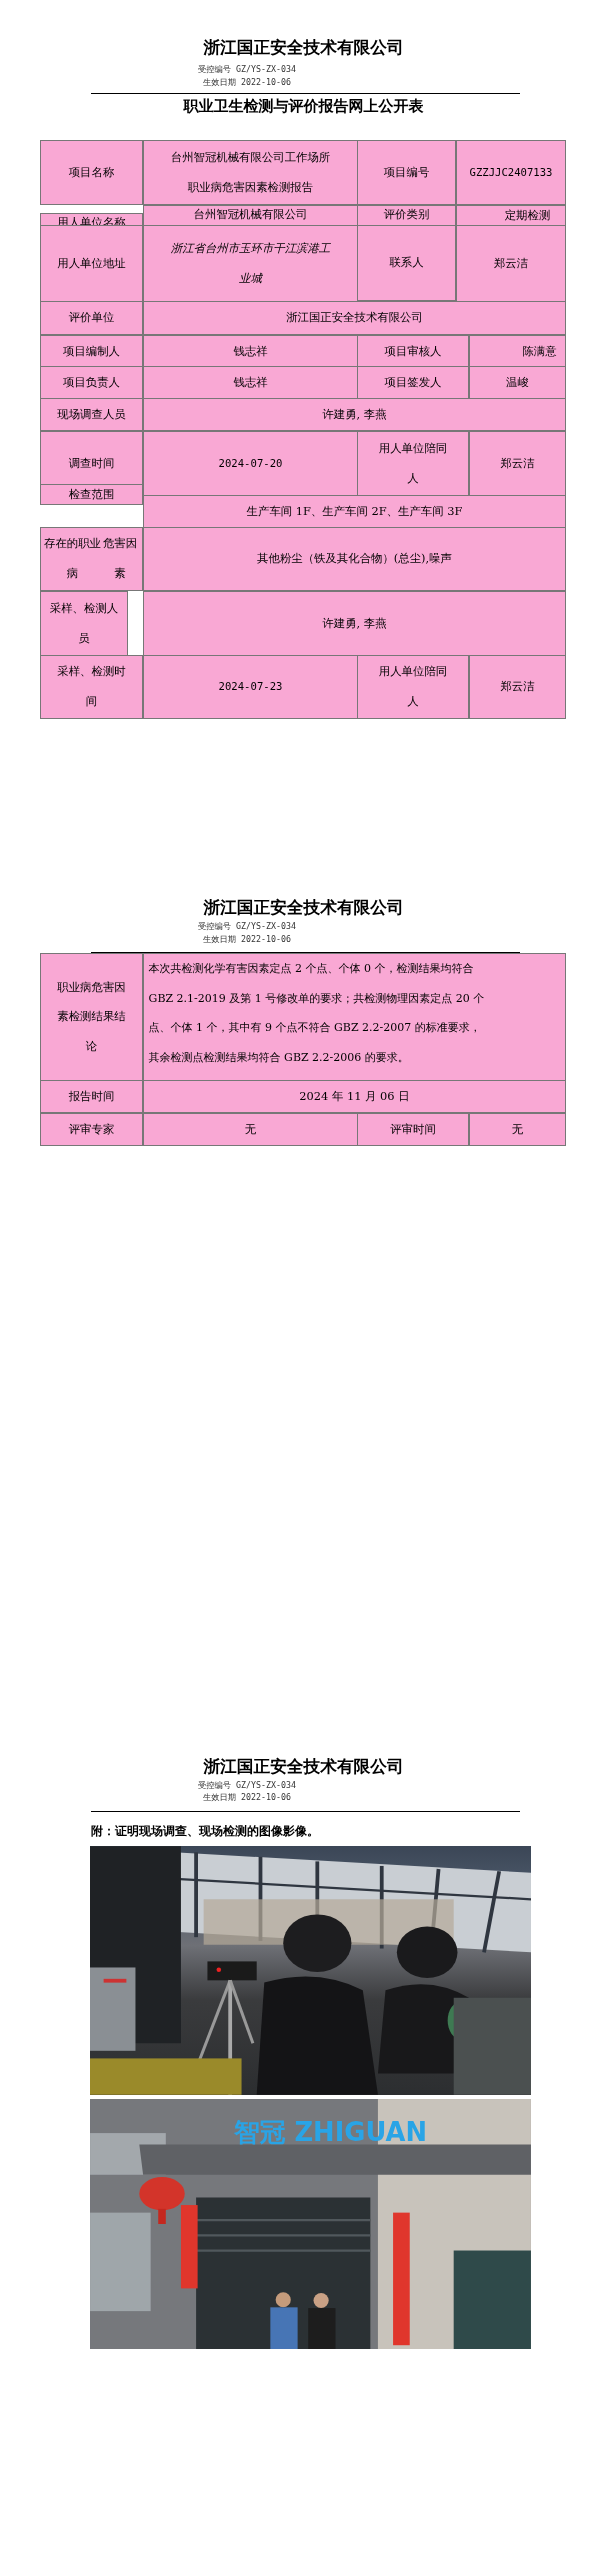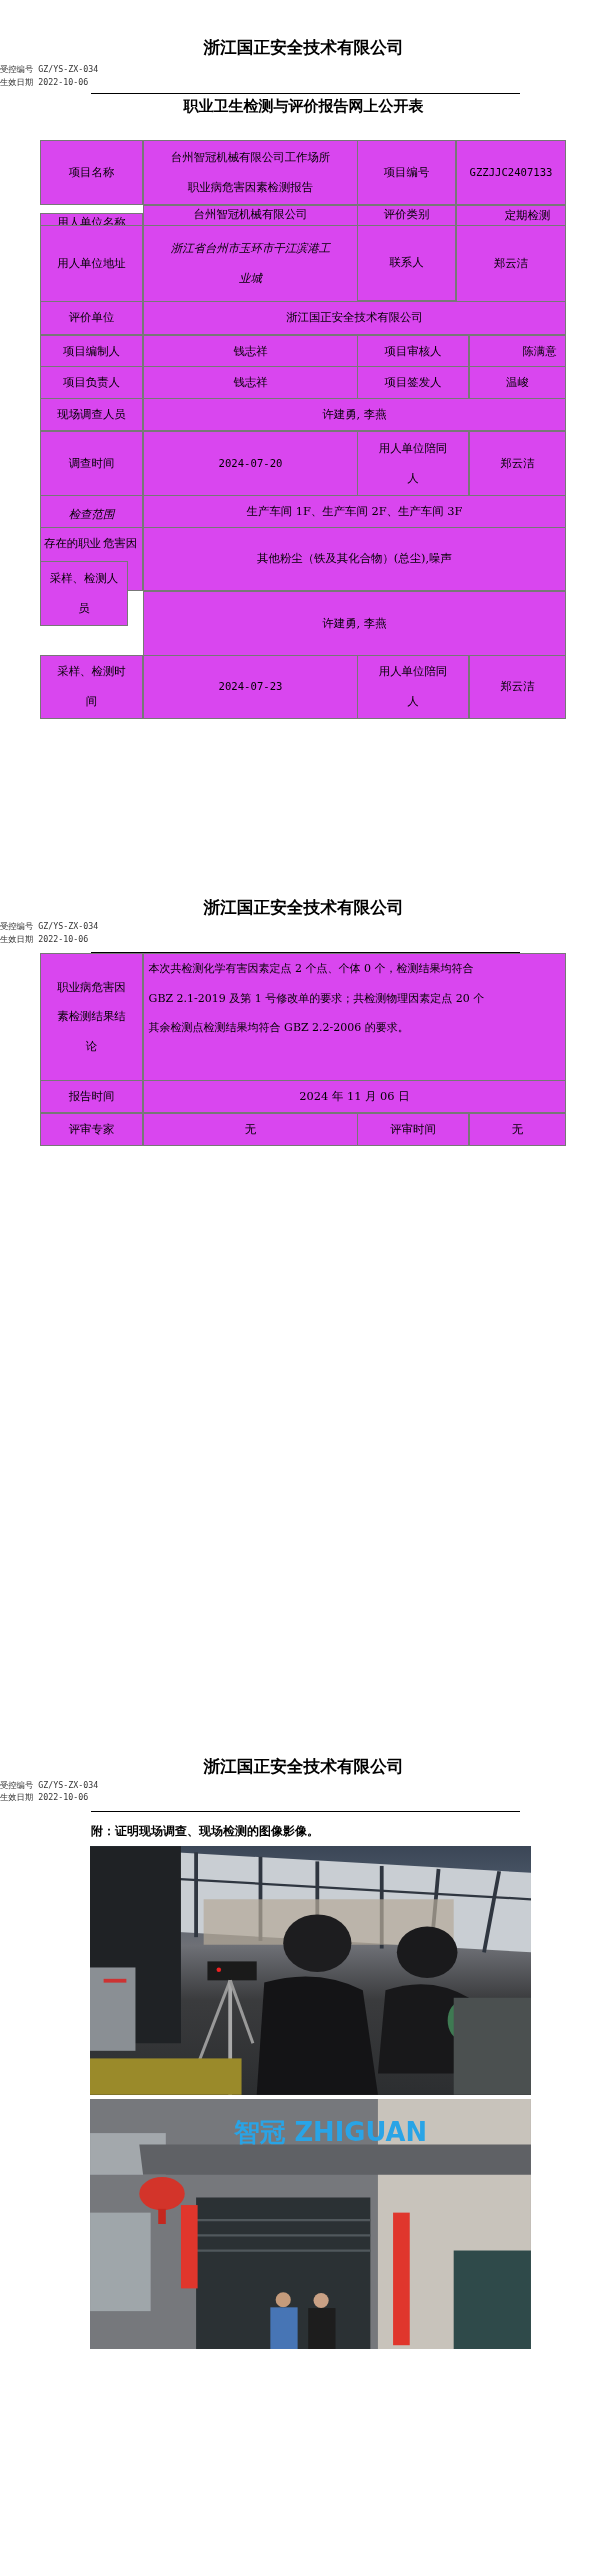--- a/index.html
+++ b/index.html
@@ -1,26 +1,26 @@
 <!DOCTYPE html>
 <html style="font-size:12px"><head>
 <meta charset="utf-8">
 <style>
   html, body { margin:0; padding:0; background:#ffffff; }
   body { width:607px; height:2576px; position:relative; overflow:hidden;
          font-family:"DejaVu Serif","Liberation Serif",serif; color:#000; }
   .hdr-title { position:absolute; left:0; width:607px; text-align:center;
                font-size:16.7px; font-weight:bold; letter-spacing:0px; }
-  .hdr-code { position:absolute; left:0; width:494px; 
+  .hdr-code { position:absolute; left:0; width:494px; text-align:center;
               font-size:8.3px; color:#333; font-family:"DejaVu Sans Mono","Liberation Mono",monospace; }
   .hdr-rule { position:absolute; left:91px; width:429px; height:0; border-top:1.1px solid #000; }
   .page-title { position:absolute; left:0; width:607px; text-align:center; font-size:15px; font-weight:bold; }
   .cell { position:absolute; box-sizing:border-box; border:0.8px solid #777;
           display:flex; align-items:center; justify-content:center; text-align:center;
-          font-size:11.4px; line-height:2.6; padding:0 3px; background:#d946ef; }
+          font-size:11.4px; line-height:2.6; padding:0 3px; background:#f9a8d4; }
   .cell.left { justify-content:flex-start; text-align:left; padding-left:4.6px; }
   .mono { font-family:"DejaVu Sans Mono","Liberation Mono",monospace; font-size:10.6px; }
   .caption { position:absolute; left:91px; font-size:12px; font-weight:bold; }
   .photo { position:absolute; overflow:hidden; }
 </style>
 </head>
 <body>
 
 <div>
   <div class="hdr-title" style="top:36px;">浙江国正安全技术有限公司</div>
@@ -69,30 +69,30 @@
     <div class="cell" style="left:143px;top:398px;width:423px;height:33px;">许建勇, 李燕</div>
 
     <div class="cell" style="left:40px;top:431px;width:103px;height:65px;">调查时间</div>
     <div class="cell mono" style="left:143px;top:431px;width:215px;height:65px;">2024-07-20</div>
     <div class="cell" style="left:357px;top:431px;width:112px;height:65px;flex-direction:column;">
       <span>用人单位陪同</span>
       <span>人</span>
     </div>
     <div class="cell" style="left:469px;top:431px;width:97px;height:65px;">郑云洁</div>
 
-    <div class="cell" style="left:40px;top:495px;width:103px;height:39px;font-style:italic;">检查范围</div>
+    <div class="cell" style="left:40px;top:484px;width:103px;height:21px;">检查范围</div>
     <div class="cell" style="left:143px;top:495px;width:423px;height:33px;">生产车间 1F、生产车间 2F、生产车间 3F</div>
 
     <div class="cell" style="left:40px;top:527px;width:103px;height:64px;">
       <span>存在的职业病</span>
       <span>危害因素</span>
     </div>
     <div class="cell" style="left:143px;top:527px;width:423px;height:64px;">其他粉尘（铁及其化合物）(总尘),噪声</div>
 
-    <div class="cell" style="left:40px;top:561px;width:88px;height:65px;flex-direction:column;">
+    <div class="cell" style="left:40px;top:591px;width:88px;height:65px;flex-direction:column;">
       <span>采样、检测人</span>
       <span>员</span>
     </div>
     <div class="cell" style="left:143px;top:591px;width:423px;height:65px;">许建勇, 李燕</div>
 
     <div class="cell" style="left:40px;top:655px;width:103px;height:64px;flex-direction:column;">
       <span>采样、检测时</span>
       <span>间</span>
     </div>
     <div class="cell mono" style="left:143px;top:655px;width:215px;height:64px;">2024-07-23</div>
@@ -112,20 +112,21 @@
 
   <div>
     <div class="cell" style="left:40px;top:953px;width:103px;height:128px;flex-direction:column;">
       <span>职业病危害因</span>
       <span>素检测结果结</span>
       <span>论</span>
     </div>
     <div class="cell left" style="left:143px;top:953px;width:423px;height:128px;flex-direction:column;align-items:flex-start;font-size:11px;line-height:2.7;">
       <span>本次共检测化学有害因素定点 2 个点、个体 0 个，检测结果均符合</span>
       <span>GBZ 2.1-2019 及第 1 号修改单的要求；共检测物理因素定点 20 个</span>
+      <span>点、个体 1 个，其中有 9 个点不符合 GBZ 2.2-2007 的标准要求，</span>
       <span>其余检测点检测结果均符合 GBZ 2.2-2006 的要求。</span>
     </div>
 
     <div class="cell" style="left:40px;top:1080px;width:103px;height:33px;">报告时间</div>
     <div class="cell" style="left:143px;top:1080px;width:423px;height:33px;">2024 年 11 月 06 日</div>
 
     <div class="cell" style="left:40px;top:1113px;width:103px;height:33px;">评审专家</div>
     <div class="cell" style="left:143px;top:1113px;width:215px;height:33px;">无</div>
     <div class="cell" style="left:357px;top:1113px;width:112px;height:33px;">评审时间</div>
     <div class="cell" style="left:469px;top:1113px;width:97px;height:33px;">无</div>

